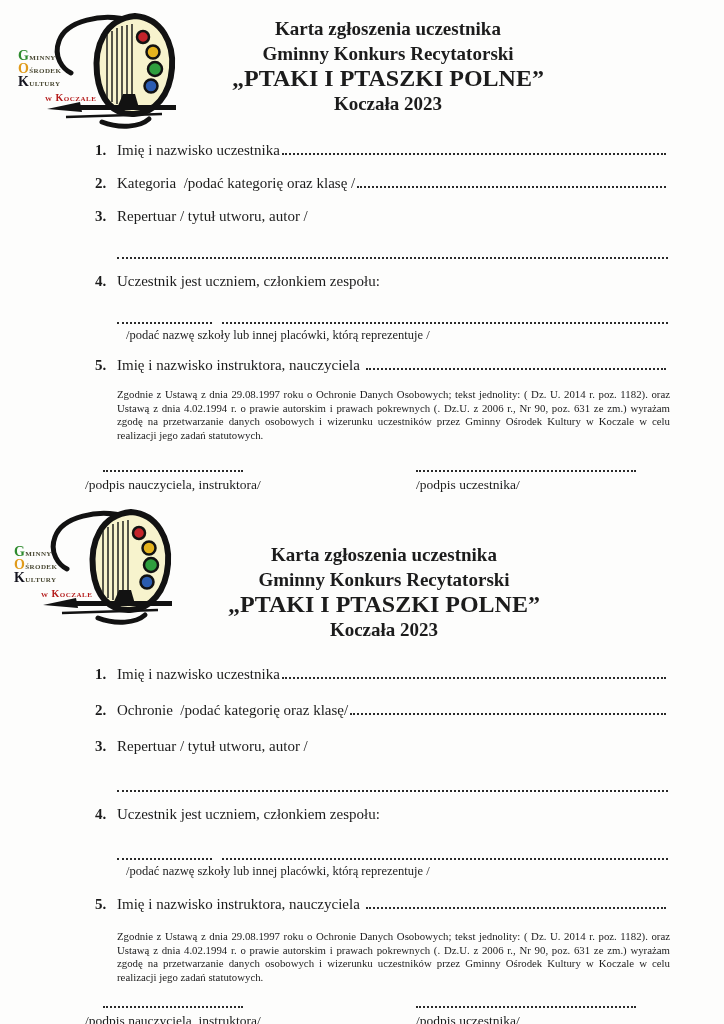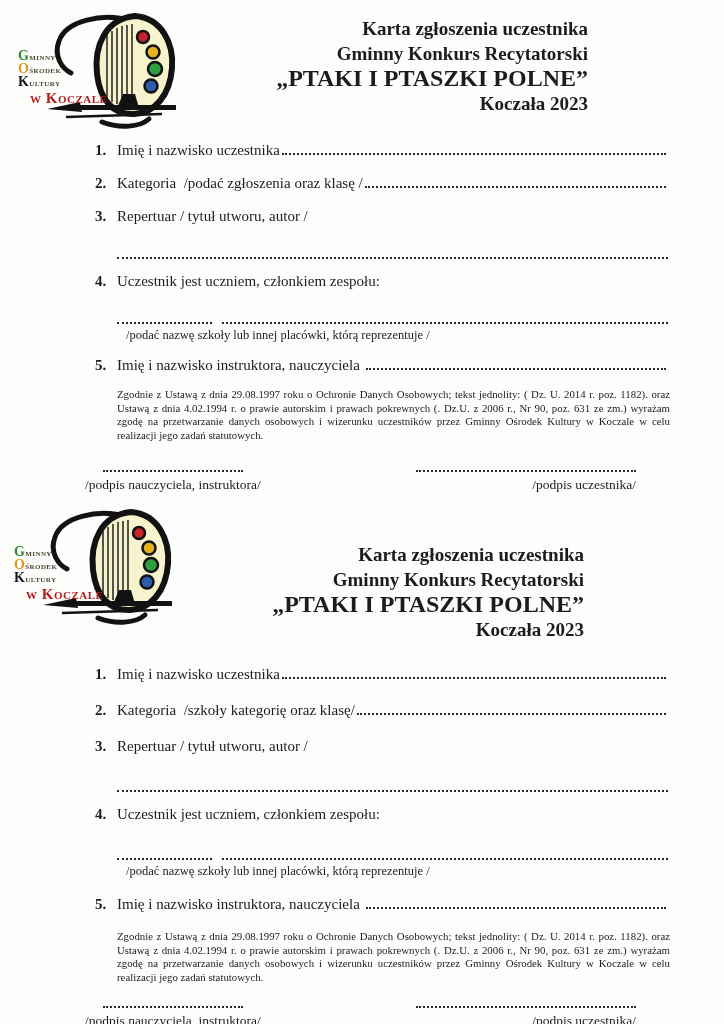--- a/index.html
+++ b/index.html
@@ -22,23 +22,23 @@
   .logo svg{position:absolute;left:26px;top:0;}
   .logo-text{
     position:absolute;left:0;top:40px;z-index:2;
     font-weight:bold;font-size:10px;line-height:12px;
     font-variant:small-caps;letter-spacing:.4px;
   }
   .lt{color:#4b4a35;}
   .lt-g::first-letter{color:#2e8b2e;font-size:14px;}
   .lt-o::first-letter{color:#e09b1c;font-size:14px;}
   .lt-k::first-letter{color:#15151f;font-size:14px;}
-  .lt-loc{color:#b51d1d;font-size:15px;margin:3px 0 0 12px;letter-spacing:.5px;}
-
-  .title-block{flex:0 0 400px;text-align:right;font-weight:bold;}
+  .lt-loc{color:#b51d1d;font-size:10px;margin:3px 0 0 27px;letter-spacing:.5px;}
+
+  .title-block{flex:0 0 400px;text-align:center;font-weight:bold;}
   .copy1 .title-block{margin-top:16px;}
   .copy2 .title-block{margin-top:52px;}
   .t{font-size:19px;line-height:25px;white-space:nowrap;}
   .t-main{font-size:24px;}
 
   
   .items{margin:0 56px 0 95px;}
   .copy1 .items{margin-top:8px;}
   .copy2 .items{margin-top:22px;}
   .item{display:flex;align-items:baseline;font-size:15px;line-height:20px;margin-bottom:13px;}
@@ -60,21 +60,21 @@
   .disclaimer{
     margin:9px 54px 0 117px;
     font-size:10.8px;line-height:13.5px;
     text-align:justify;
   }
   .copy2 .disclaimer{margin-top:4px;}
 
   
   .signatures{display:flex;justify-content:space-between;margin:26px 88px 0 85px;}
   .copy2 .signatures{margin-top:20px;}
-  .sig{text-align:right;}
+  .sig{text-align:left;}
   .sig-line{border-bottom:2px dotted #2a2a2a;height:2px;margin:0 auto 5px auto;}
   .sig-left .sig-line{width:140px;}
   .sig-right .sig-line{width:220px;}
   .sig-caption{font-size:13.5px;white-space:nowrap;}
 </style>
 </head>
 <body>
 
 <section class="copy copy1">
   <header class="form-header">
@@ -109,21 +109,21 @@
   </header>
 
   <div class="items">
     <div class="item">
       <span class="num">1.</span>
       <span class="label">Imię i nazwisko uczestnika</span>
       <span class="leader"></span>
     </div>
     <div class="item">
       <span class="num">2.</span>
-      <span class="label">Kategoria  /podać zgłoszenia oraz klasę /</span>
+      <span class="label">Kategoria  /podać kategorię oraz klasę /</span>
       <span class="leader"></span>
     </div>
     <div class="item">
       <span class="num">3.</span>
       <span class="label">Repertuar / tytuł utworu, autor /</span>
     </div>
     <div class="full-line fl-above">
       <span class="seg seg-full"></span>
     </div>
     <div class="item">
@@ -189,21 +189,21 @@
   </header>
 
   <div class="items">
     <div class="item">
       <span class="num">1.</span>
       <span class="label">Imię i nazwisko uczestnika</span>
       <span class="leader"></span>
     </div>
     <div class="item">
       <span class="num">2.</span>
-      <span class="label">Kategoria  /szkoły kategorię oraz klasę/</span>
+      <span class="label">Ochronie  /podać kategorię oraz klasę/</span>
       <span class="leader"></span>
     </div>
     <div class="item">
       <span class="num">3.</span>
       <span class="label">Repertuar / tytuł utworu, autor /</span>
     </div>
     <div class="full-line fl-above">
       <span class="seg seg-full"></span>
     </div>
     <div class="item">

